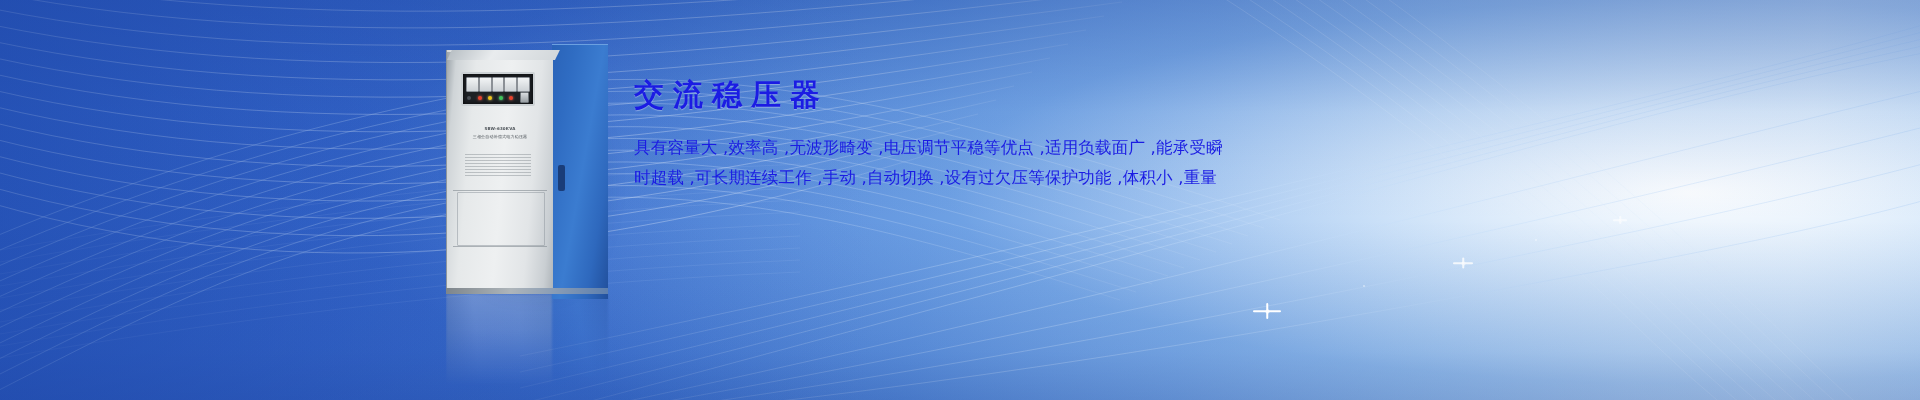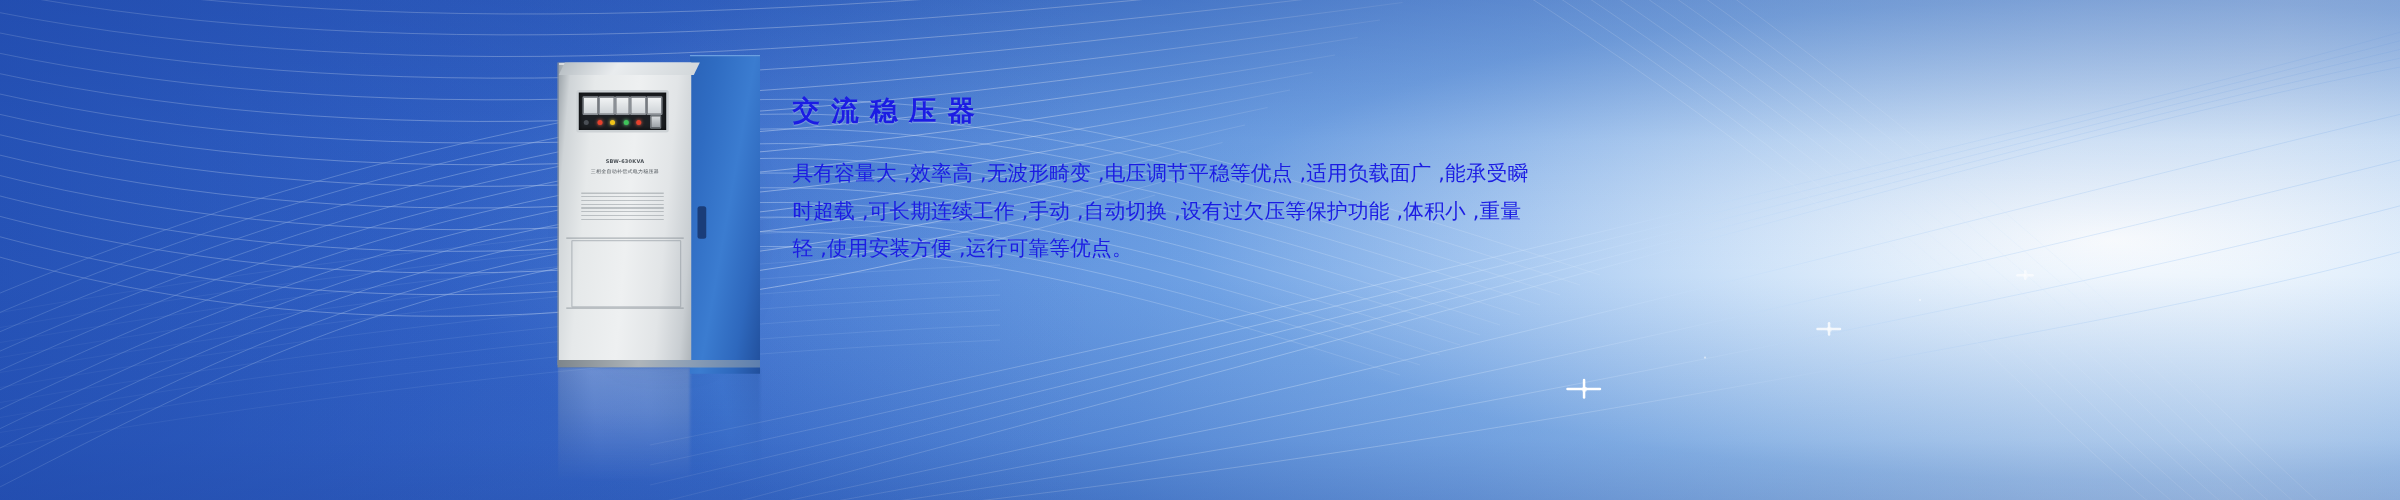--- a/index.html
+++ b/index.html
@@ -113,21 +113,21 @@
   }
   .refl-front{position:absolute;left:0;top:0;width:106px;height:92px;
     background:linear-gradient(95deg,#9aa2a8,#e6e9ea 30%,#dfe3e5 70%,#b4babe);}
   .refl-side{position:absolute;left:106px;top:0;width:56px;height:92px;
     background:linear-gradient(100deg,#2a63b8,#3b7cd0 55%,#234f9e);}
 
   
   .copy{position:absolute;left:634px;top:78px;width:560px;}
   .headline{
     color:#1b1ce3;
-    font-size:22px;
+    font-size:30px;
     font-weight:bold;
     letter-spacing:9px;
     line-height:1.1;
     margin:0 0 22px 0;
     text-shadow:0 1px 1px rgba(255,255,255,.35);
     white-space:nowrap;
   }
   .bodytext{
     color:#1b1ce3;
     font-size:16.5px;
@@ -286,21 +286,20 @@
       <div class="seam s2"></div>
     </div>
     <div class="base"></div>
   </div>
 
   <div class="copy">
     <h1 class="headline">交流稳压器</h1>
     <div class="bodytext">
       <p>具有容量大 ,效率高 ,无波形畸变 ,电压调节平稳等优点 ,适用负载面广 ,能承受瞬</p>
       <p>时超载 ,可长期连续工作 ,手动 ,自动切换 ,设有过欠压等保护功能 ,体积小 ,重量</p>
-      <p>轻 ,使用安装方便 ,运行可靠等优点。</p>
     </div>
   </div>
 
   <div class="sparkle" style="left:1252px;top:296px;width:30px;height:30px;">
     <i class="h" style="width:28px;"></i>
       <i class="v" style="height:16px;"></i>
     <span class="core"></span>
   </div>
   <div class="sparkle" style="left:1452px;top:252px;width:22px;height:22px;opacity:.8;">
     <i class="h" style="width:20px;"></i>

